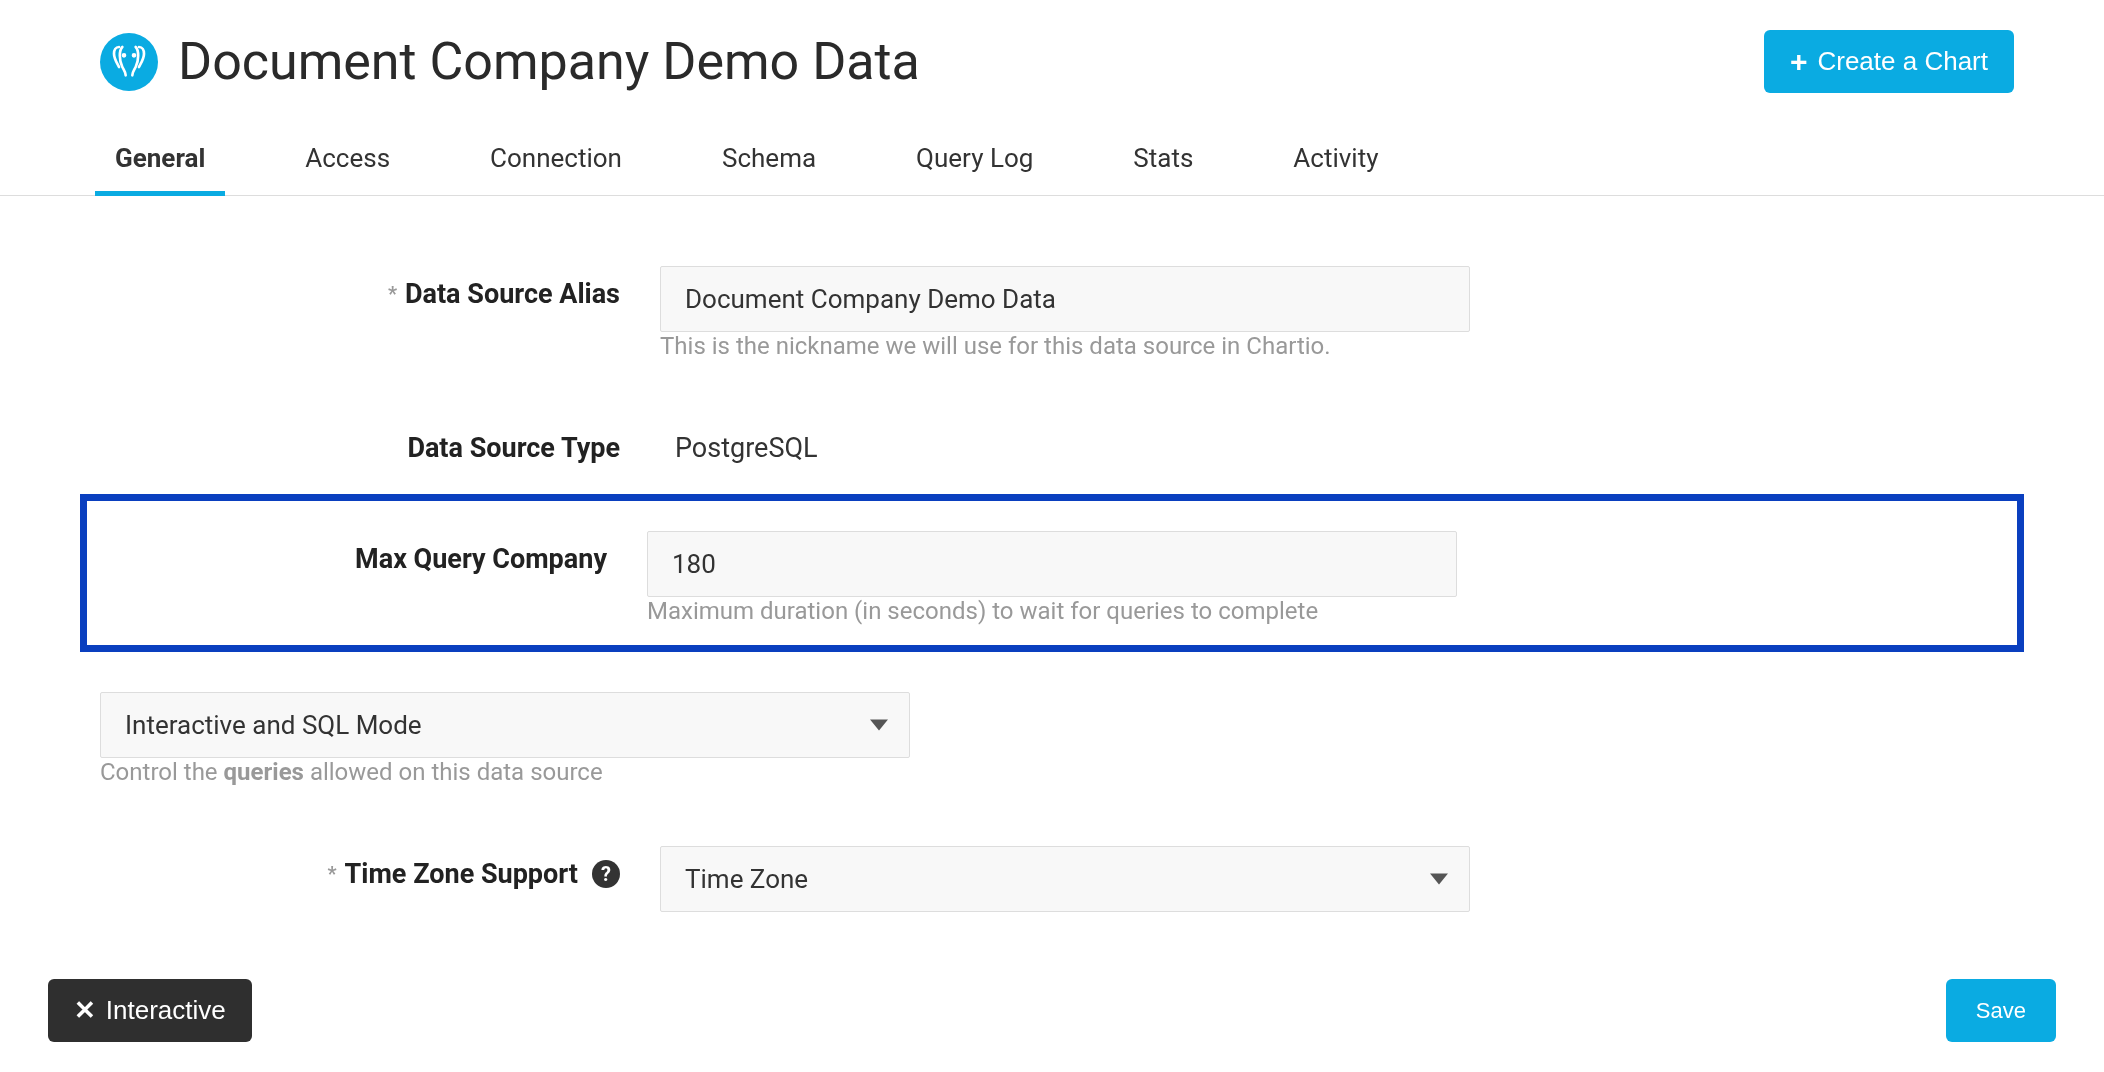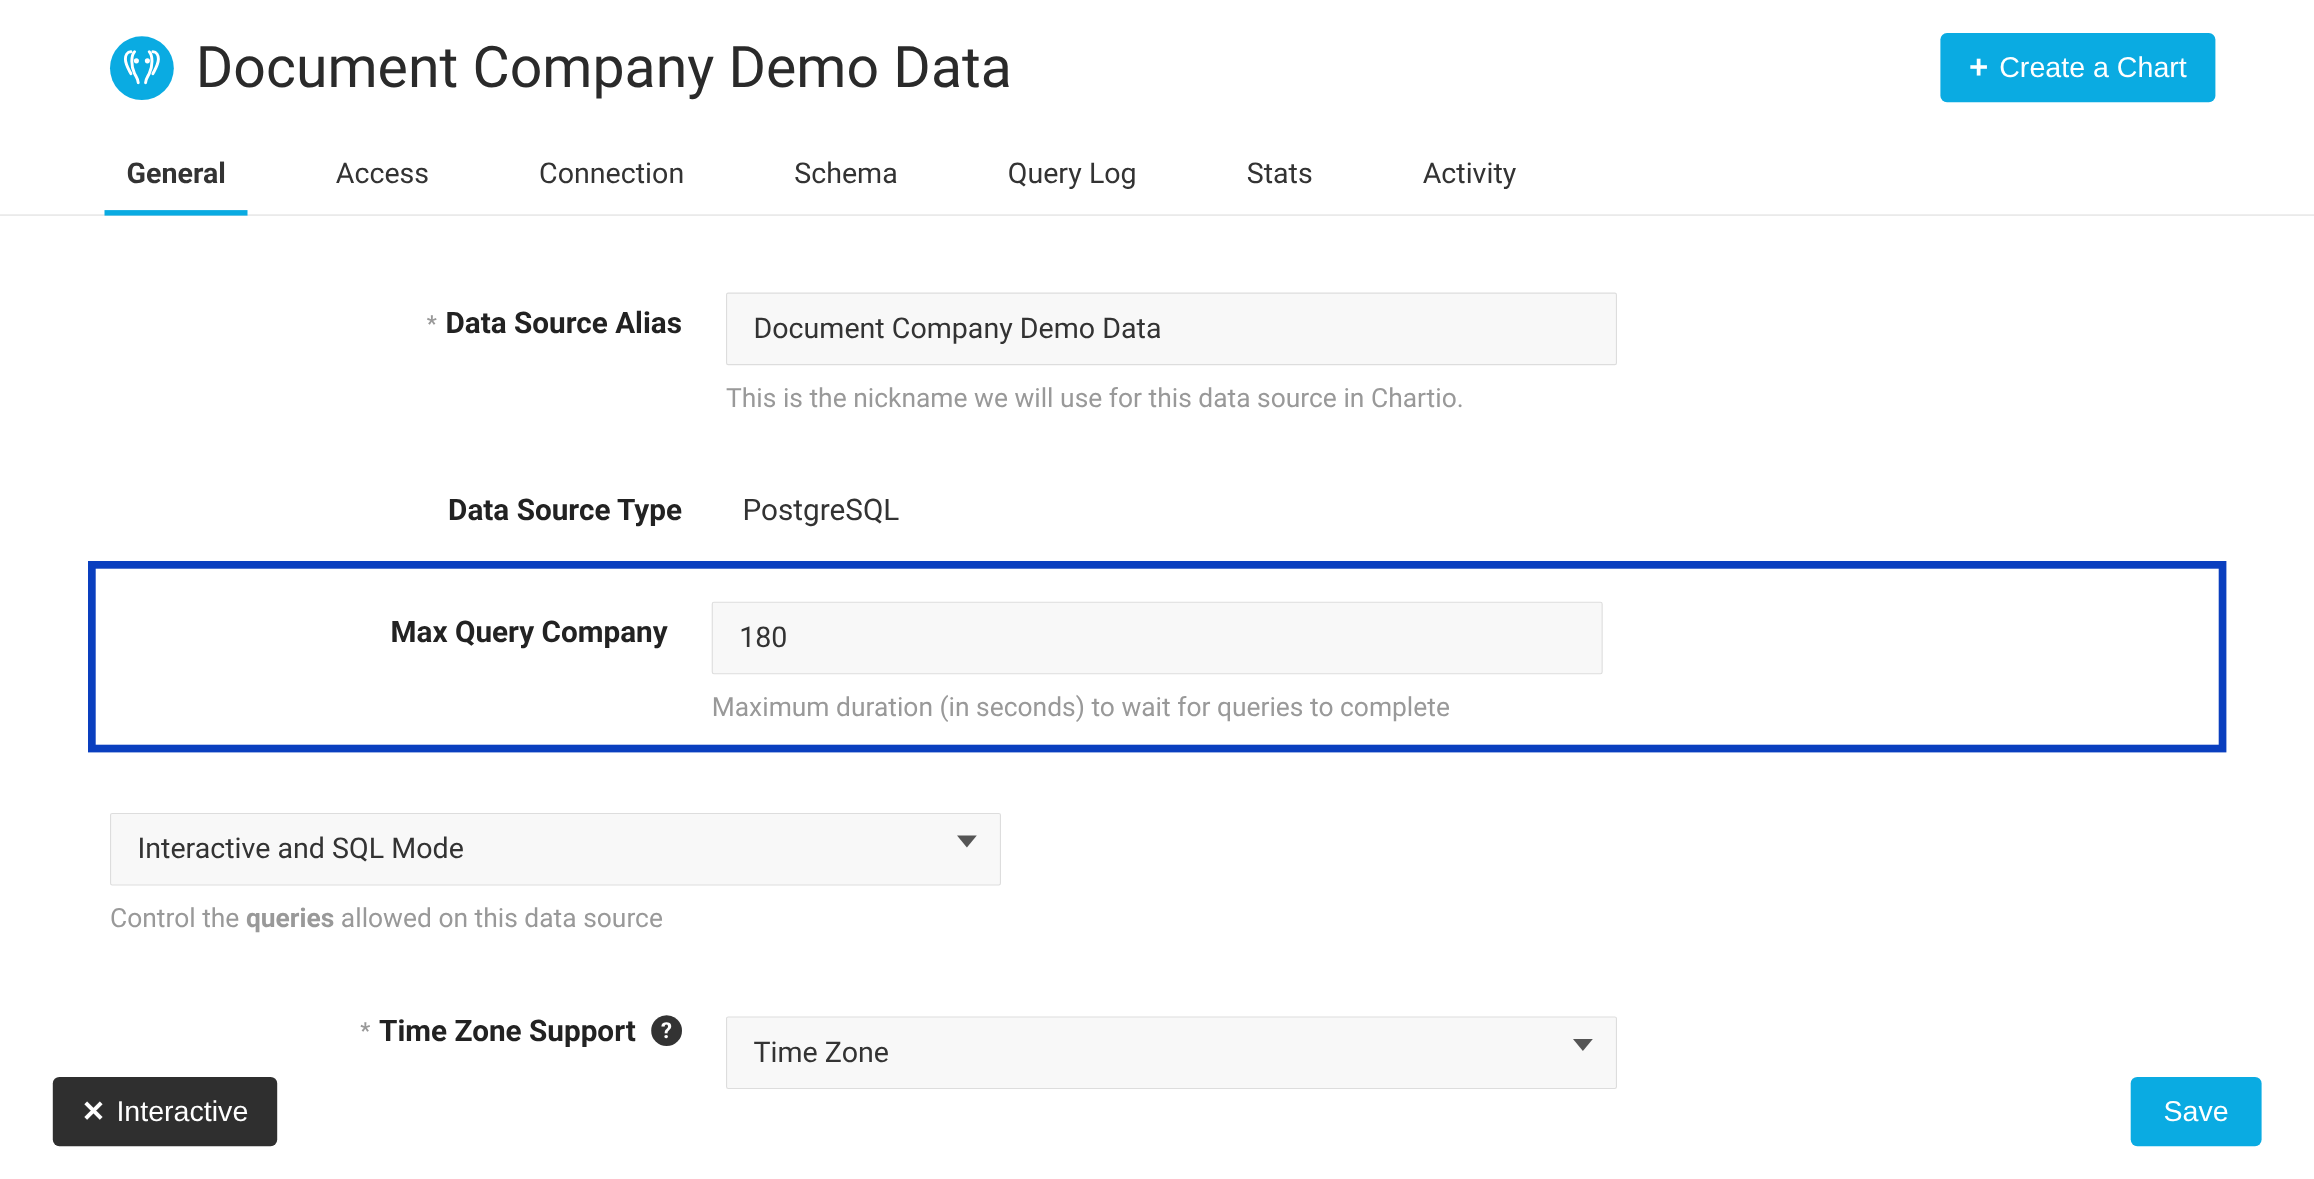--- a/index.html
+++ b/index.html
@@ -119,41 +119,40 @@
     padding: 0 24px;
     font-size: 26px;
     color: #333;
     font-family: inherit;
     border-radius: 2px;
   }
   .select-input {
     appearance: none;
     background-image: none;
     position: relative;
-    margin-top: 15px;
   }
   .select-wrap {
     position: relative;
   }
   .select-wrap::after {
     content: "";
     position: absolute;
     right: 22px;
     top: 50%;
     transform: translateY(-50%);
     width: 0; height: 0;
     border-left: 9px solid transparent;
     border-right: 9px solid transparent;
     border-top: 11px solid #555;
     pointer-events: none;
   }
   .helper-text {
     color: #999;
     font-size: 24px;
-    margin-top: 16px;
+    margin-top: 0;
   }
   .helper-text b { color: #999; font-weight: 700; }
   .static-value {
     font-size: 27px;
     padding-top: 12px;
     color: #333;
     margin-left: 15px;
   }
   .highlight-box {
     border: 7px solid #0a3fbf;
@@ -193,21 +192,21 @@
     align-items: center;
     gap: 10px;
   }
   .disconnect-btn .x { font-size: 26px; font-weight: 700; }
   .save-btn {
     background: #0aabe2;
     color: #fff;
     border: none;
     border-radius: 6px;
     padding: 16px 30px;
-    font-size: 26px;
+    font-size: 22px;
     cursor: pointer;
   }
 </style>
 </head>
 <body>
 
 <div class="header">
   <div class="title-group">
     <div class="title-icon">
       <svg viewBox="0 0 24 24" fill="none" stroke="currentColor" stroke-width="1.6" stroke-linecap="round" stroke-linejoin="round">

